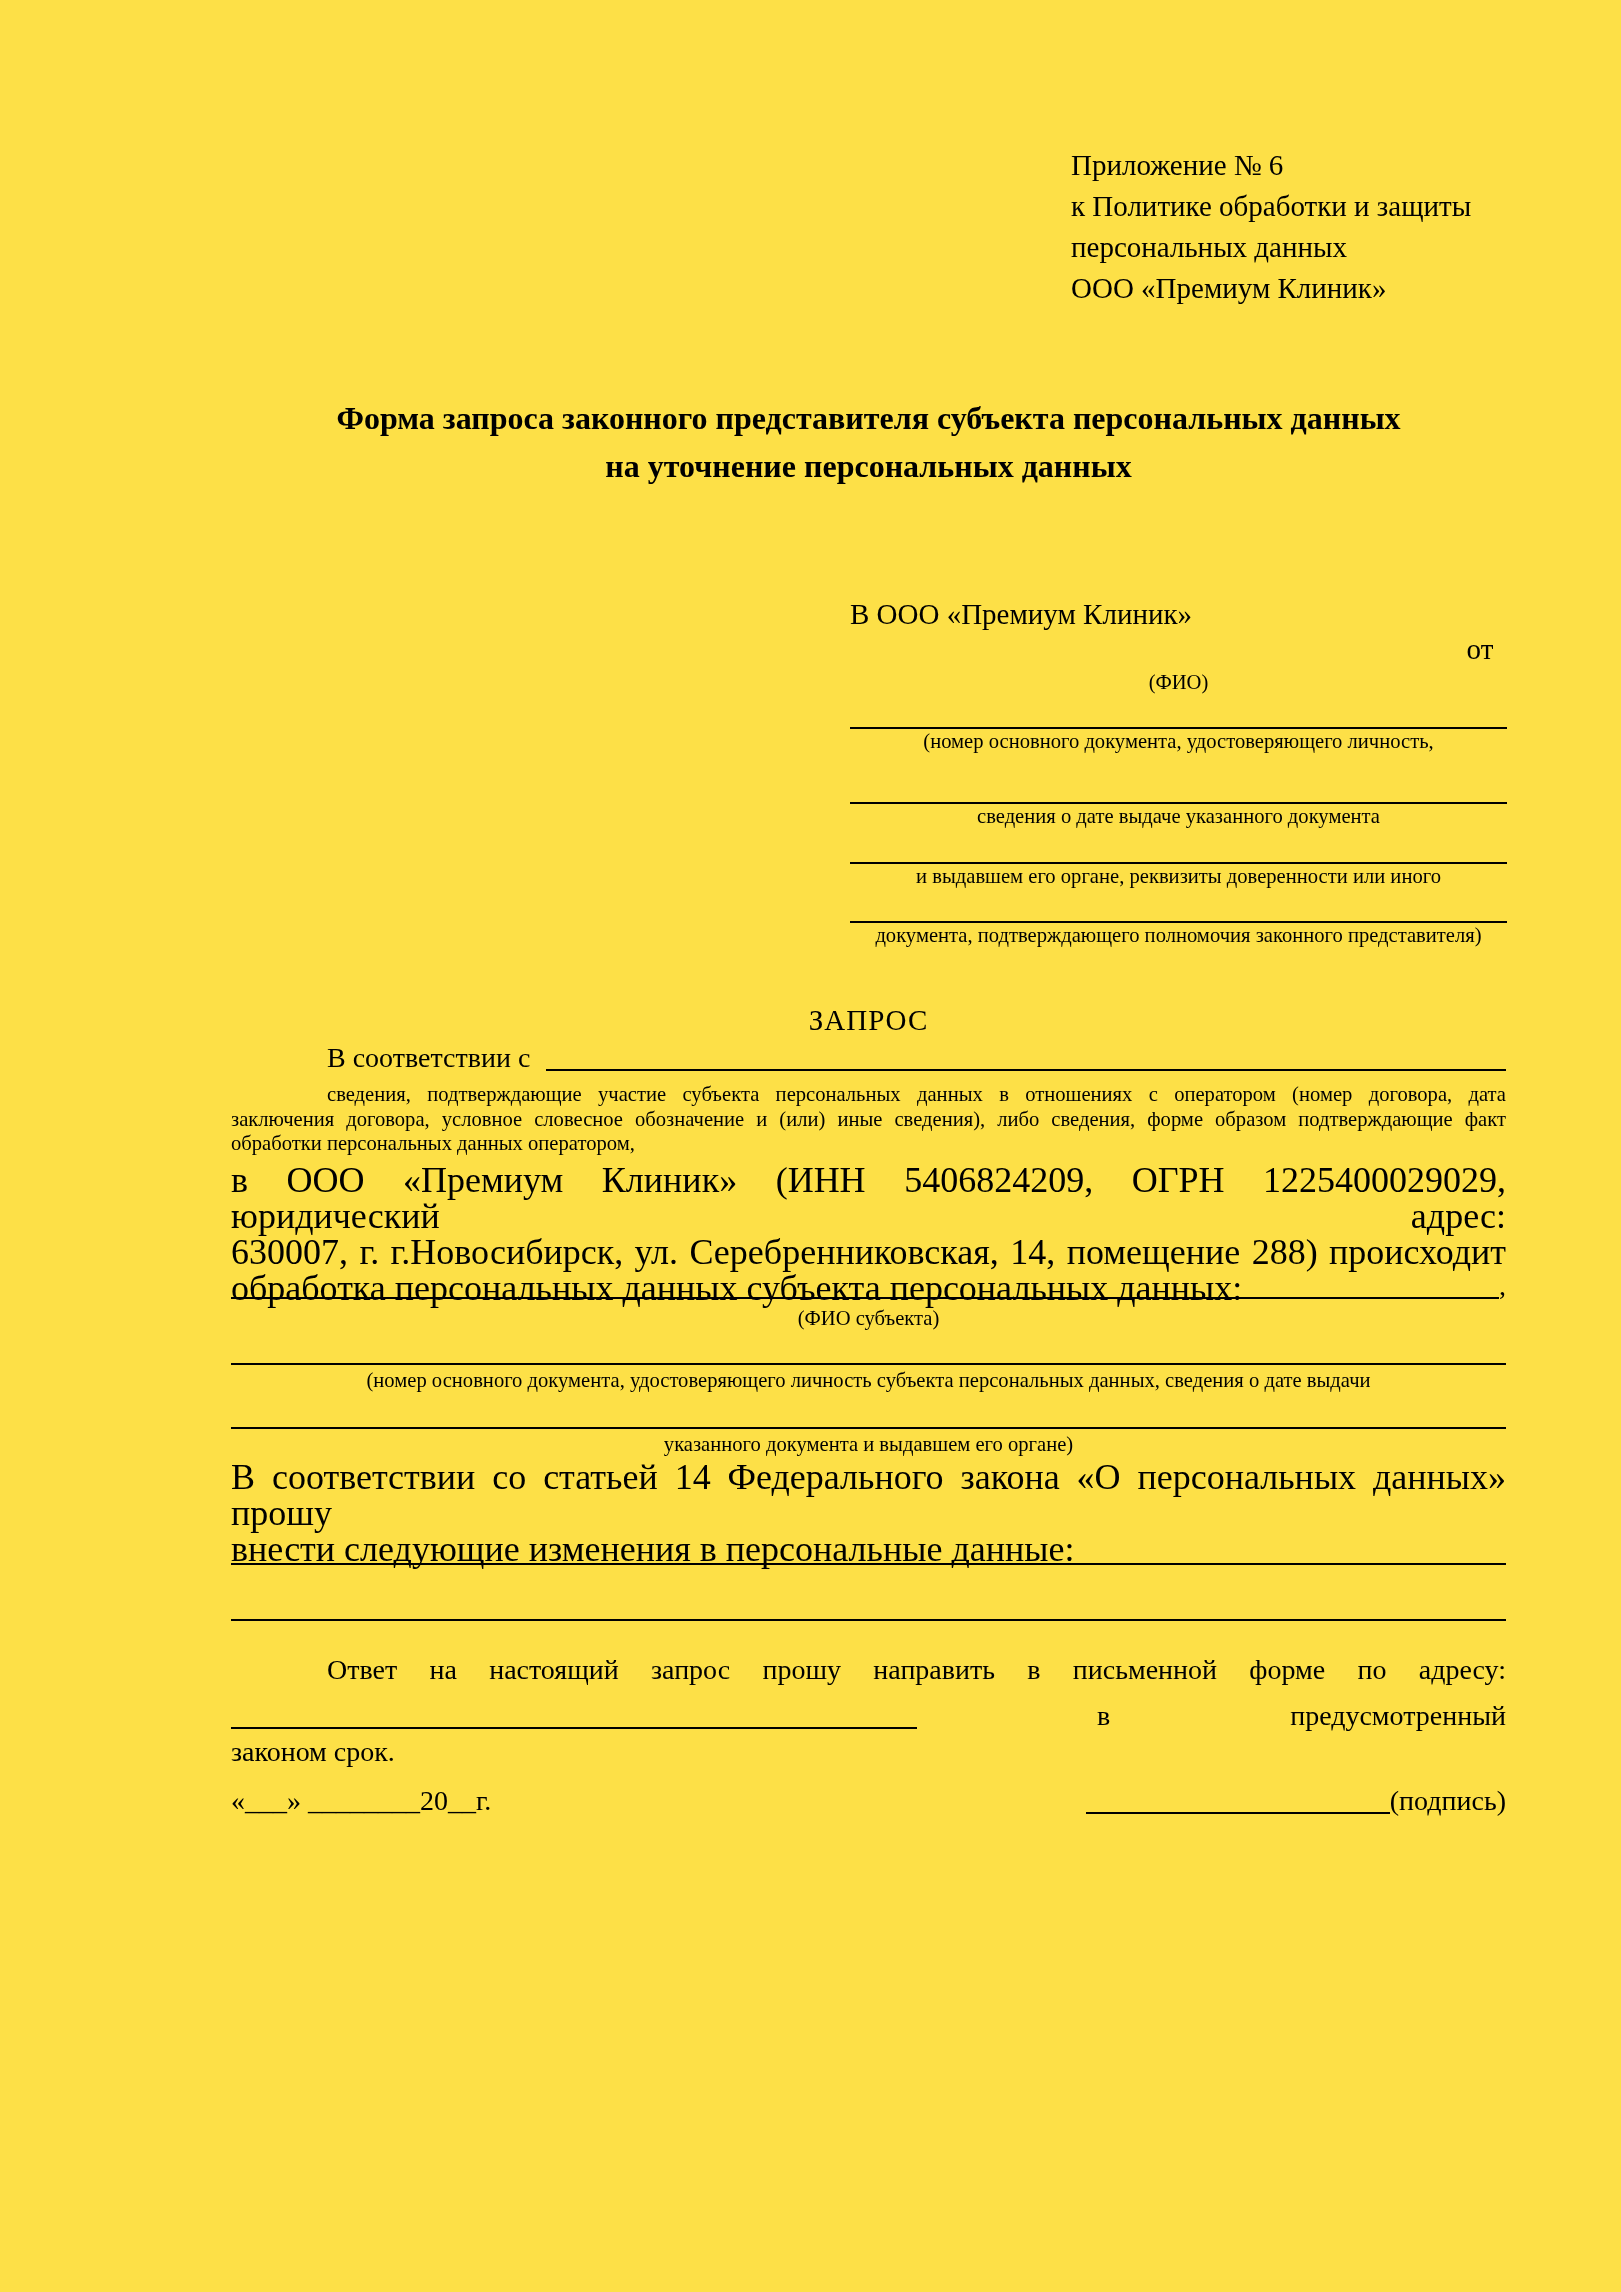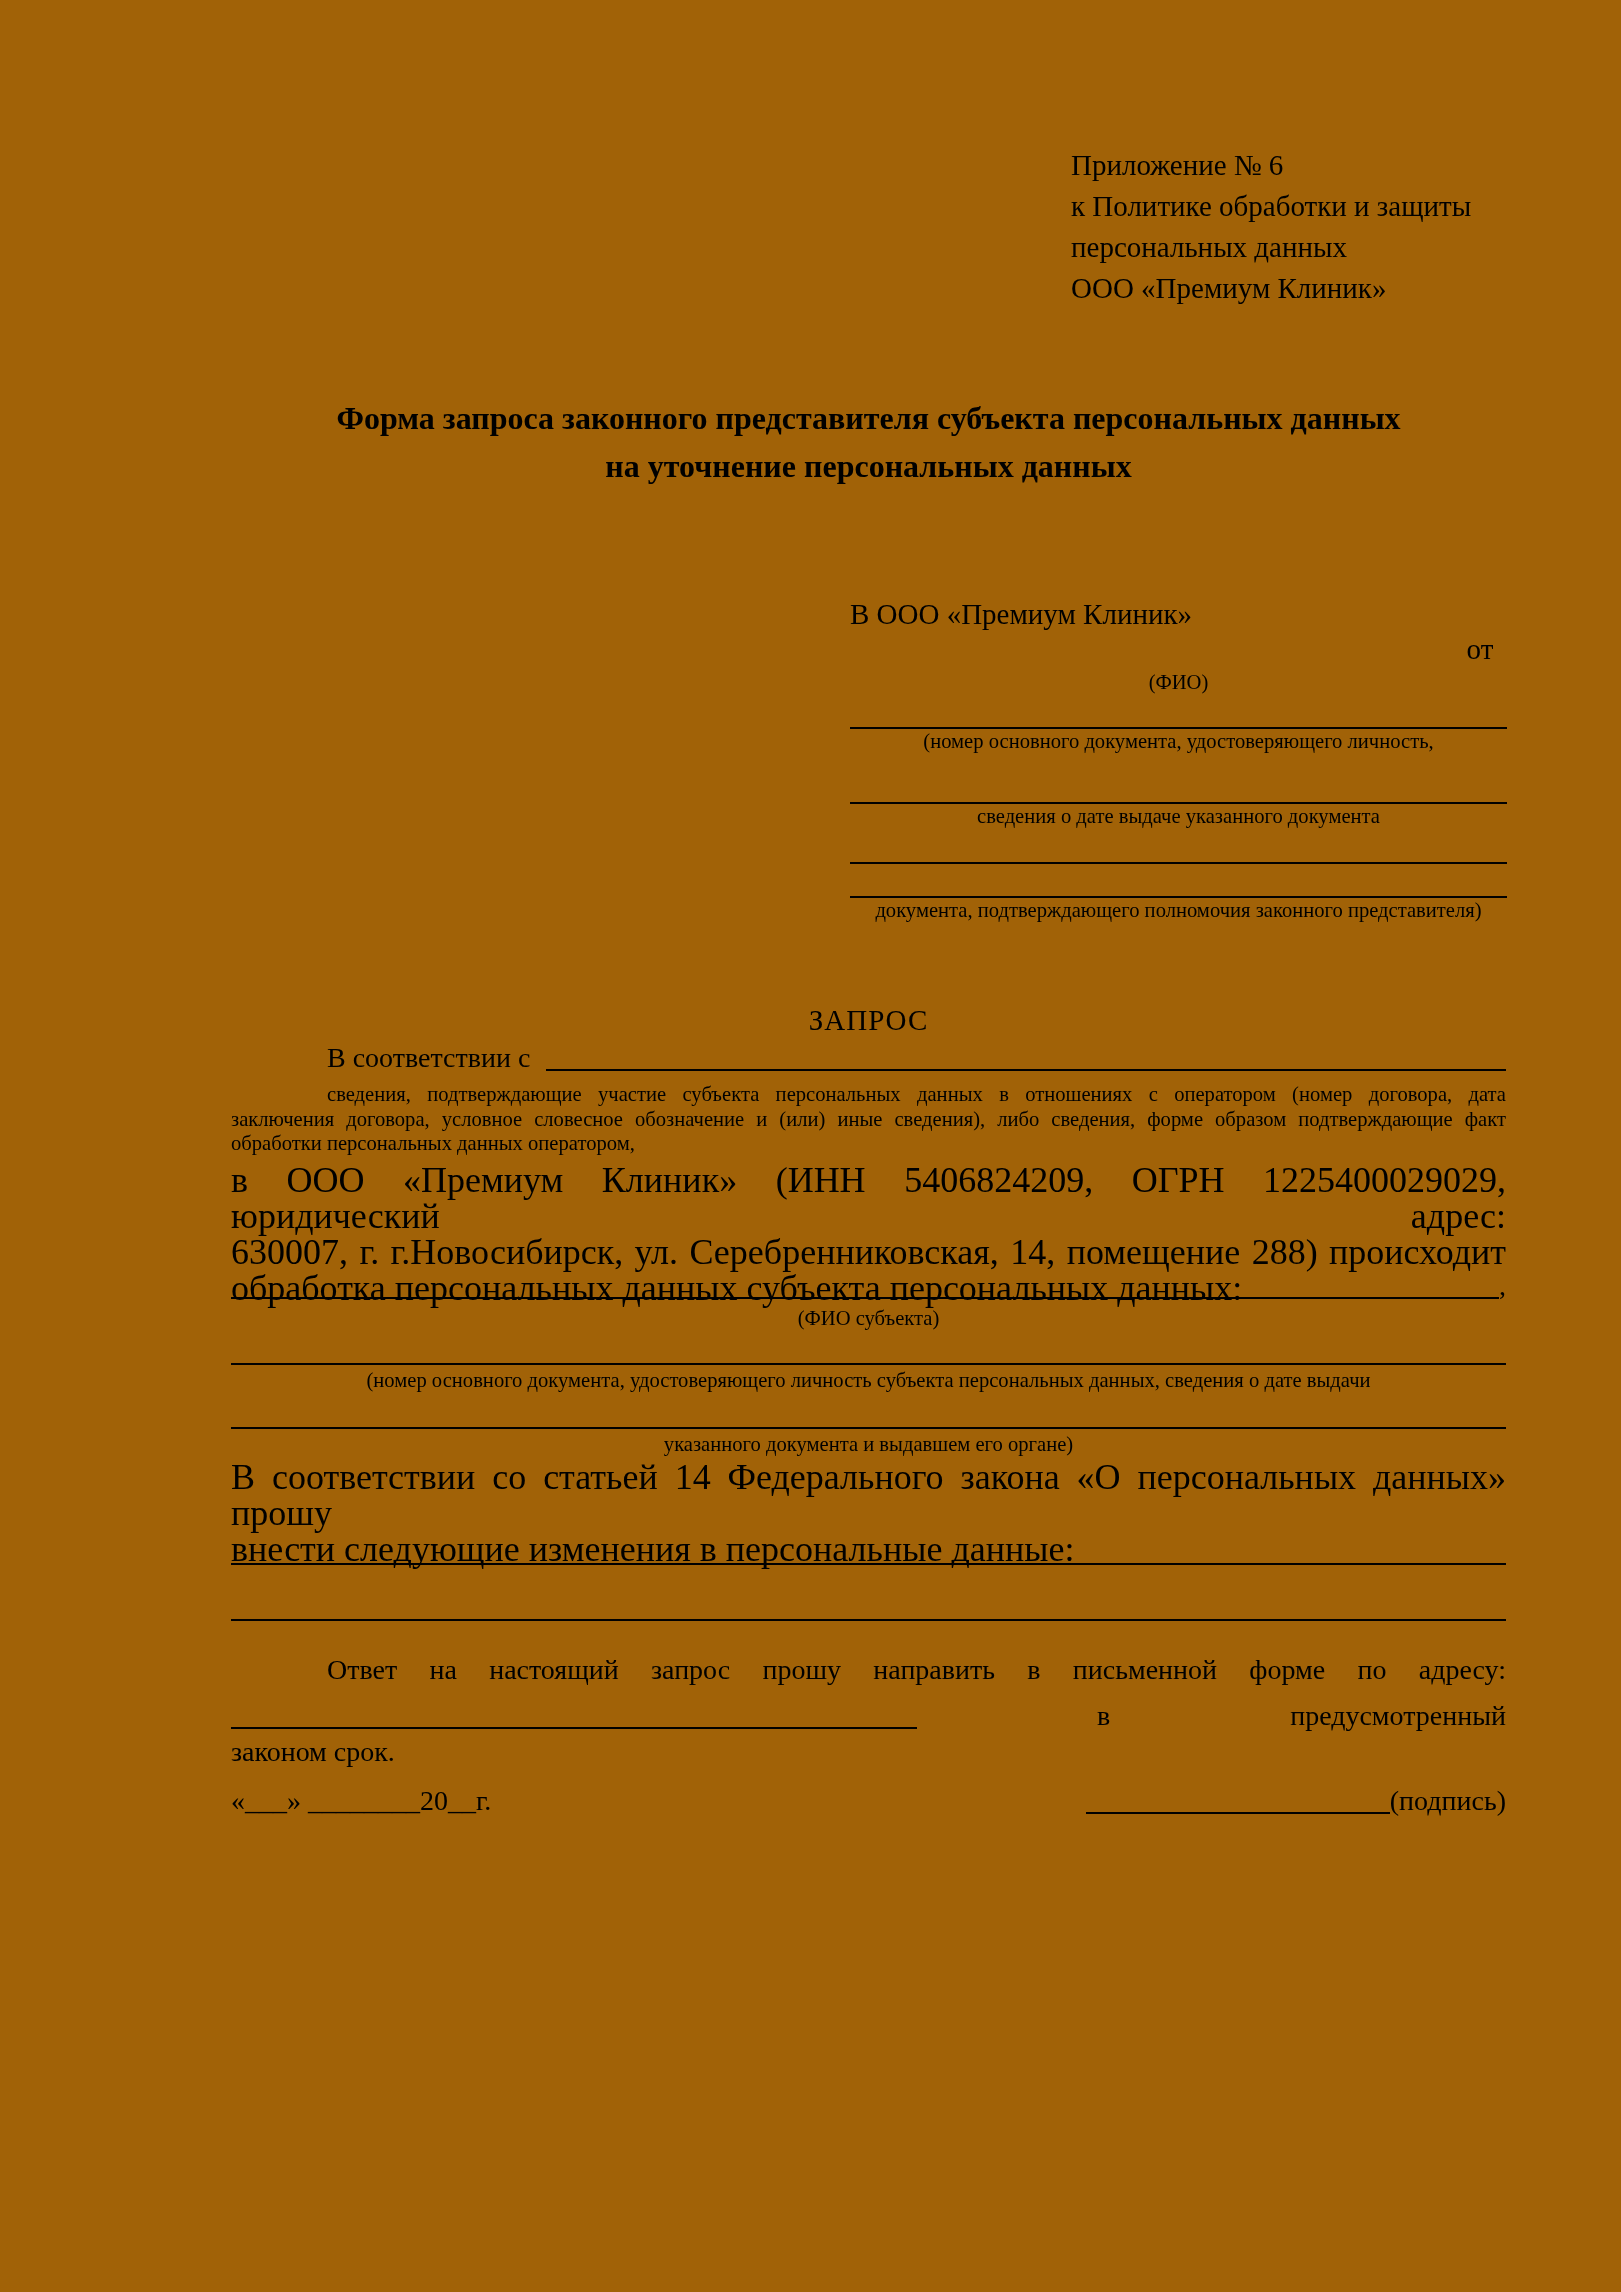--- a/index.html
+++ b/index.html
@@ -1,20 +1,20 @@
 <!DOCTYPE html>
 <html><head>
 <meta charset="utf-8">
 <style>
   html,body{margin:0;padding:0;background:#ffffff;}
   .page{
     position:relative;
     width:1621px;
     height:2293px;
-    background:#a16207;
+    background:#fde047;
     color:#000000;
     font-family:"Liberation Serif", serif;
     overflow:hidden;
   }
   
   .body-txt{font-size:36px;line-height:36px;}
   .small-txt{font-size:20.6px;line-height:24.5px;}
   .cap{font-size:20.6px;line-height:25.5px;text-align:center;}
   .just{text-align:justify;text-align-last:justify;}
   .indent{text-indent:96px;}
@@ -88,20 +88,21 @@
     </div>
     <div class="cap">(ФИО)</div>
 
     <div class="u-line mt32"></div>
     <div class="cap">(номер основного документа, удостоверяющего личность,</div>
 
     <div class="u-line mt49"></div>
     <div class="cap">сведения о дате выдаче указанного документа</div>
 
     <div class="u-line mt33"></div>
+    <div class="cap">и выдавшем его органе, реквизиты доверенности или иного</div>
 
     <div class="u-line mt33"></div>
     <div class="cap">документа, подтверждающего полномочия законного представителя)</div>
   </div>
 
   <div class="zapros">ЗАПРОС</div>
 
   <div class="abs intro-row">
     <span class="lbl">В соответствии с</span>
     <span class="fill-line"></span>

